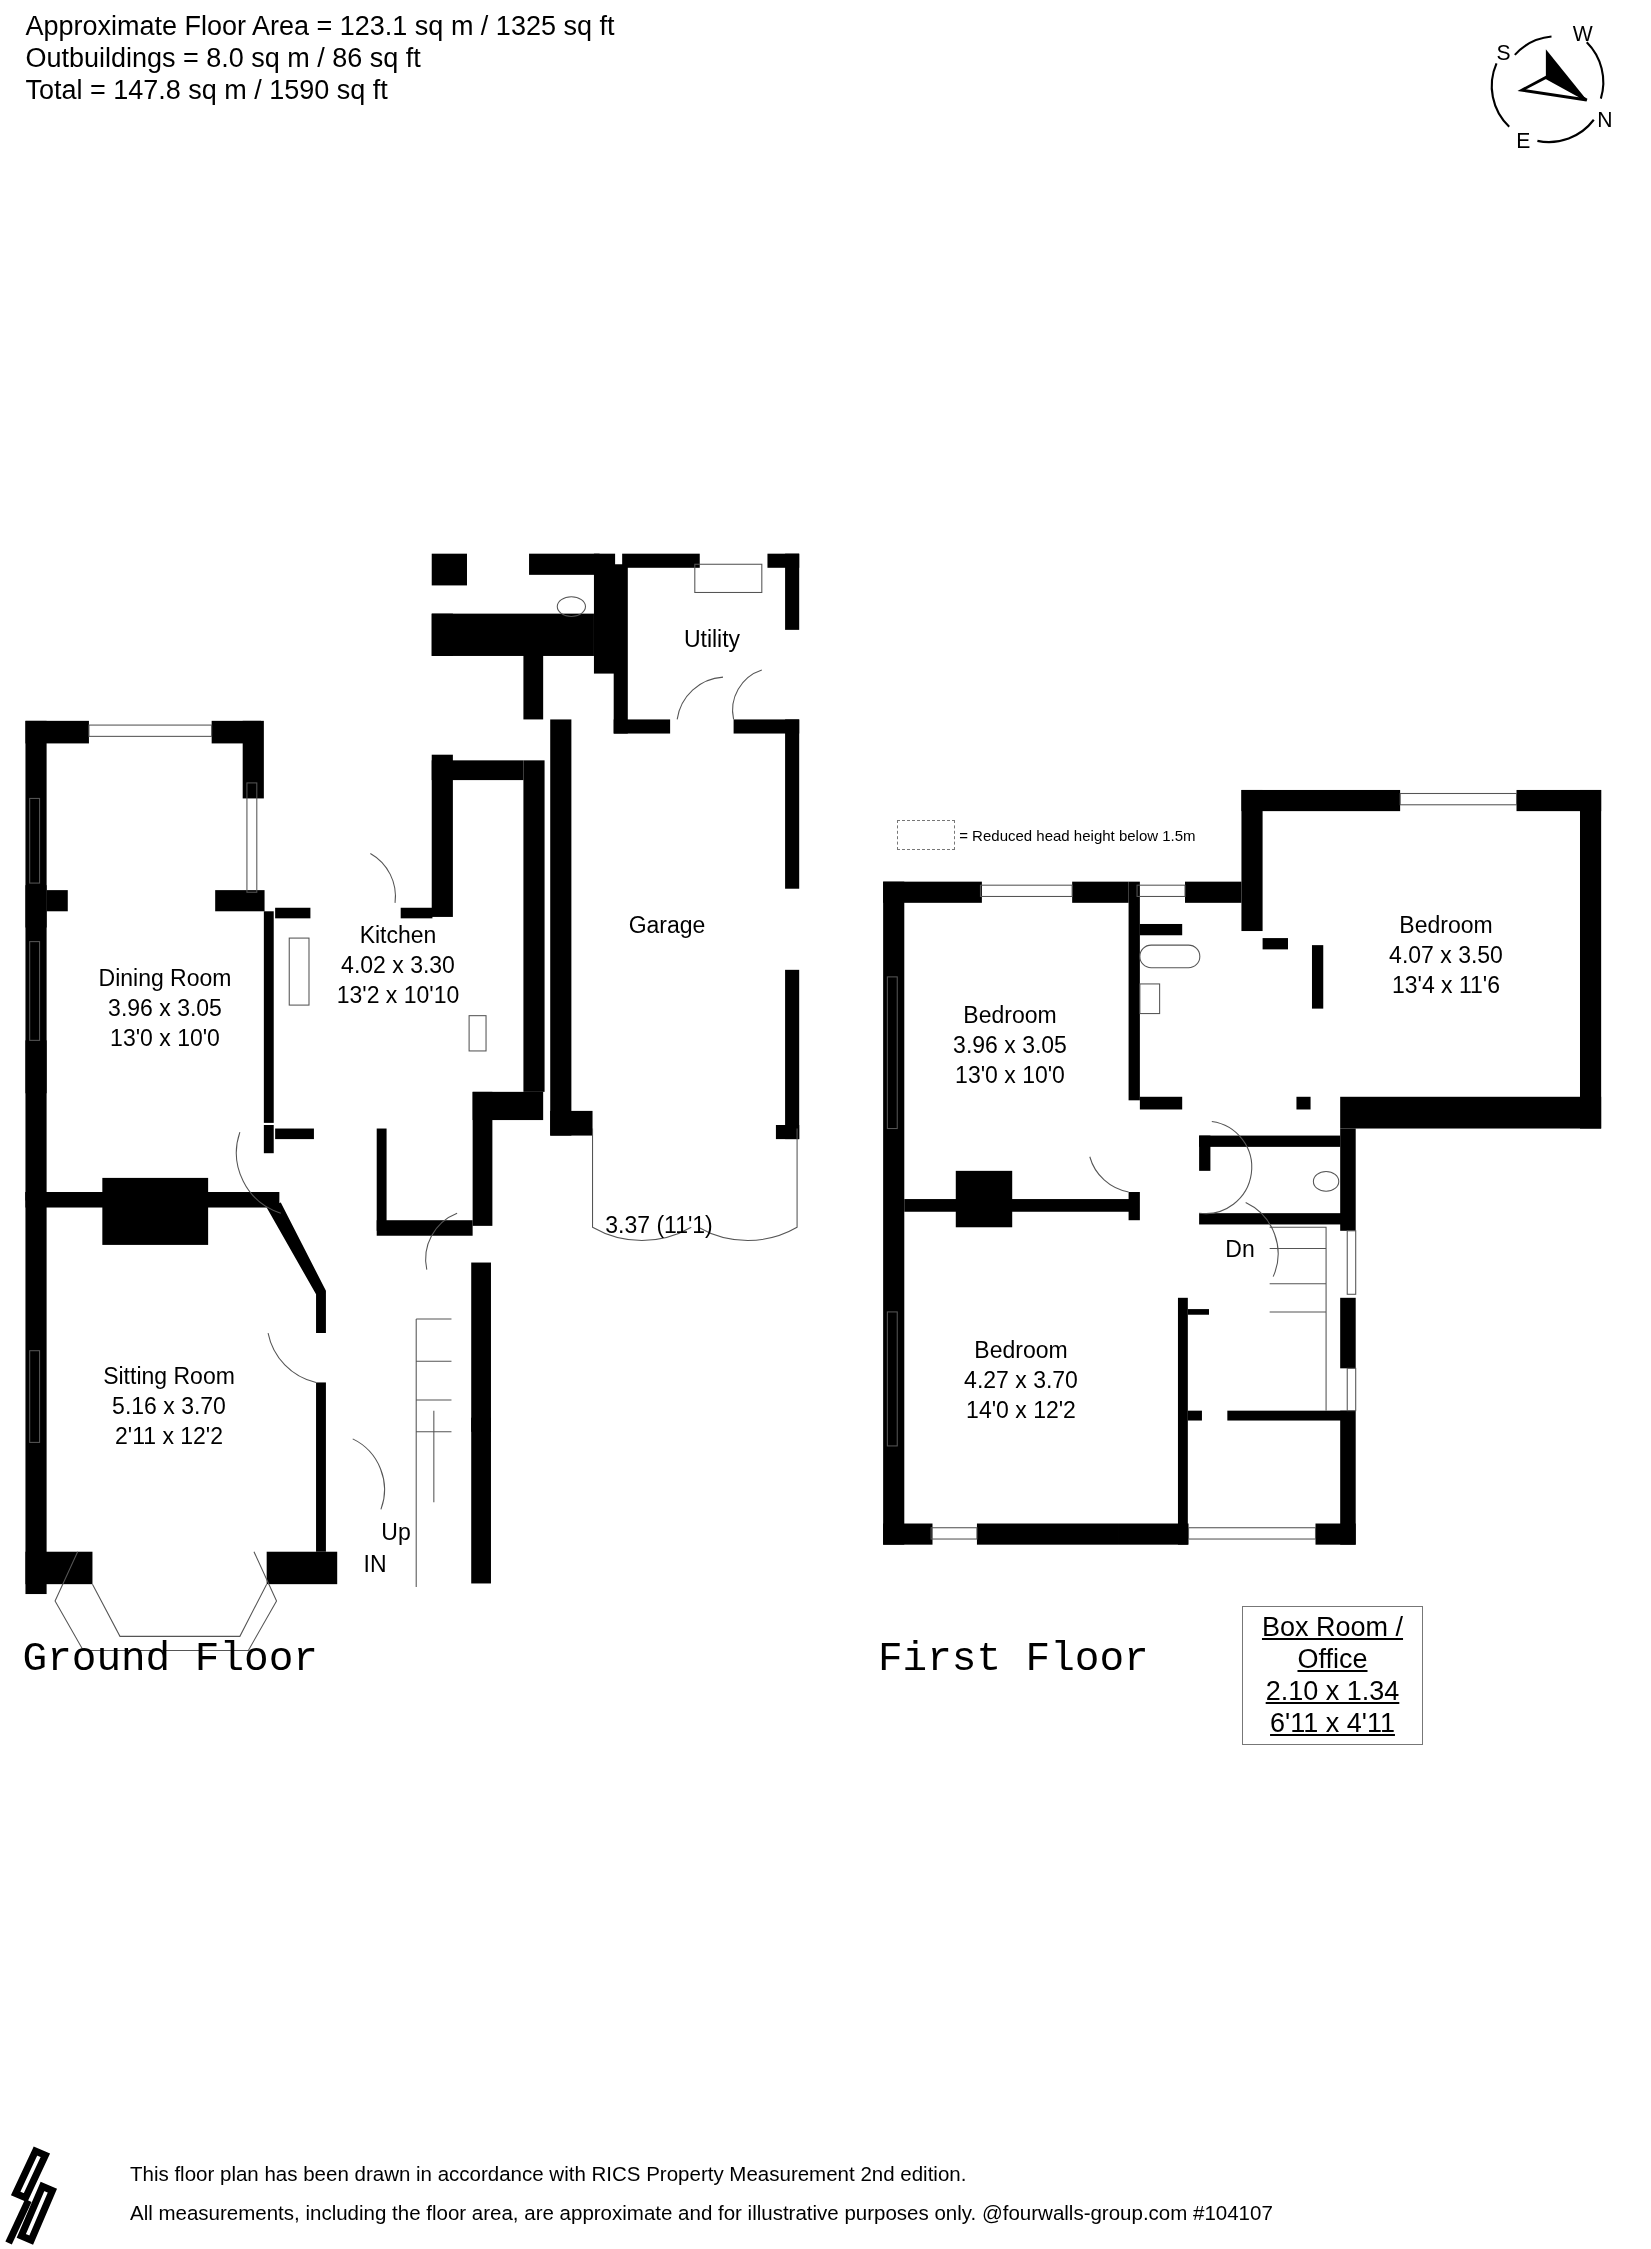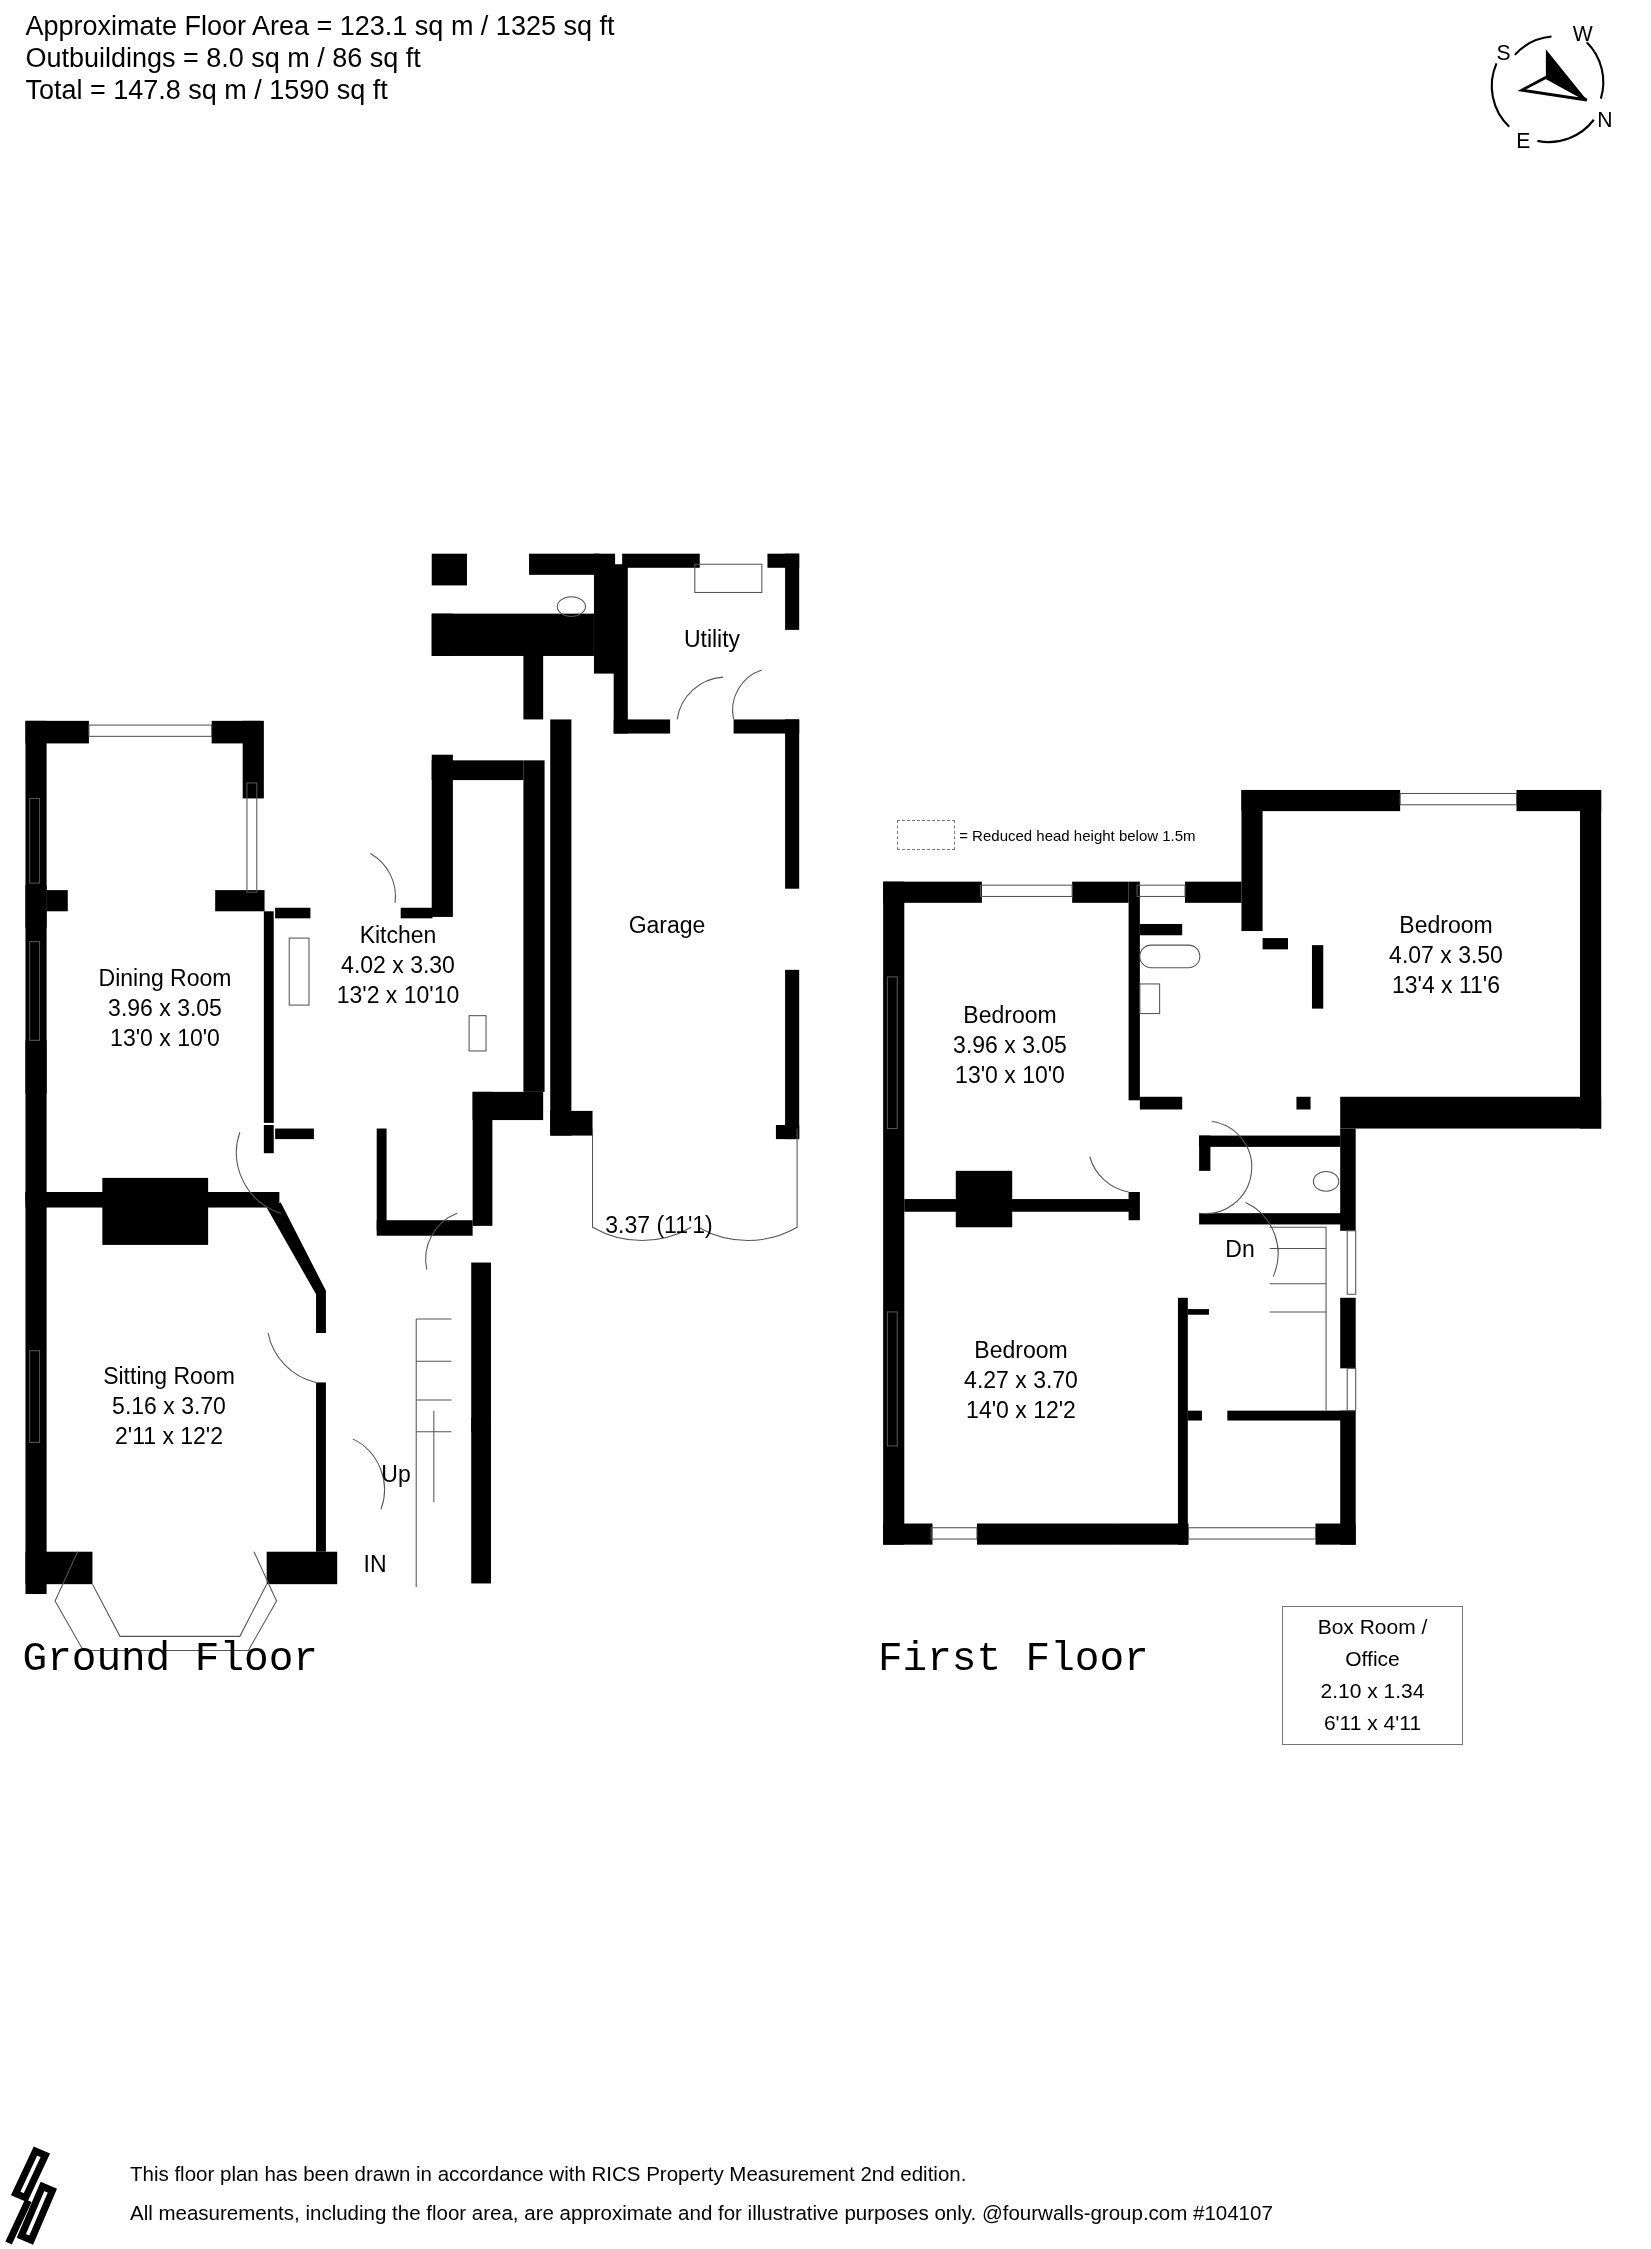--- a/index.html
+++ b/index.html
@@ -5,21 +5,21 @@
   html,body{margin:0;padding:0;background:#fff;}
   body{width:1652px;height:2250px;position:relative;overflow:hidden;font-family:"Liberation Sans",sans-serif;color:#000;}
   .areas{position:absolute;left:25.4px;top:10px;font-size:27px;line-height:32px;}
   .areas div{white-space:nowrap;}
   .compass{position:absolute;left:1481px;top:21px;width:141px;height:127px;}
   .plan{position:absolute;left:0;top:0;width:1652px;height:2250px;}
   .lbl{position:absolute;text-align:center;font-size:23px;line-height:30px;white-space:nowrap;transform:translateX(-50%);}
   .floor-title{position:absolute;font-size:41px;white-space:nowrap;font-family:Liberation Mono, monospace;}
   .legend{position:absolute;left:897px;top:820px;font-size:15px;display:flex;align-items:center;gap:4.2px;}
   .legend .box{width:56px;height:28px;border:0.7px dashed #777;}
-  .boxroom{position:absolute;left:1282px;top:1606px;width:181px;height:139px;border:1.1px solid #777;text-align:center;font-size:21px;line-height:32px;padding-top:4.2px;box-sizing:border-box;}
+  .boxroom{position:absolute;left:1242px;top:1606px;width:181px;height:139px;border:1.1px solid #777;text-align:center;font-size:27px;line-height:32px;padding-top:4.2px;box-sizing:border-box;text-decoration:underline;}
   .footer{position:absolute;left:130px;font-size:20.5px;white-space:nowrap;}
   .logo{position:absolute;left:0;top:2137px;width:85px;height:113px;}
 </style>
 </head>
 <body>
 
 <div class="areas">
   <div>Approximate Floor Area = 123.1 sq m / 1325 sq ft</div>
   <div>Outbuildings = 8.0 sq m / 86 sq ft</div>
   <div>Total = 147.8 sq m / 1590 sq ft</div>
@@ -188,21 +188,21 @@
   <div>13'2 x 10'10</div>
 </div>
 <div class="lbl" style="left:667px;top:910px;">Garage</div>
 <div class="lbl" style="left:712px;top:624px;">Utility</div>
 <div class="lbl" style="left:169px;top:1361px;">
   <div>Sitting Room</div>
   <div>5.16 x 3.70</div>
   <div>2'11 x 12'2</div>
 </div>
 <div class="lbl" style="left:659px;top:1210px;">3.37 (11'1)</div>
-<div class="lbl" style="left:396px;top:1459px;">Up</div>
+<div class="lbl" style="left:396px;top:1517px;">Up</div>
 <div class="lbl" style="left:375px;top:1549px;">IN</div>
 <div class="floor-title" style="left:22.6px;top:1636px;">Ground Floor</div>
 
 <div class="legend">
   <span class="box"></span>
   <span>= Reduced head height below 1.5m</span>
 </div>
 <div class="lbl" style="left:1010px;top:1000px;">
   <div>Bedroom</div>
   <div>3.96 x 3.05</div>

